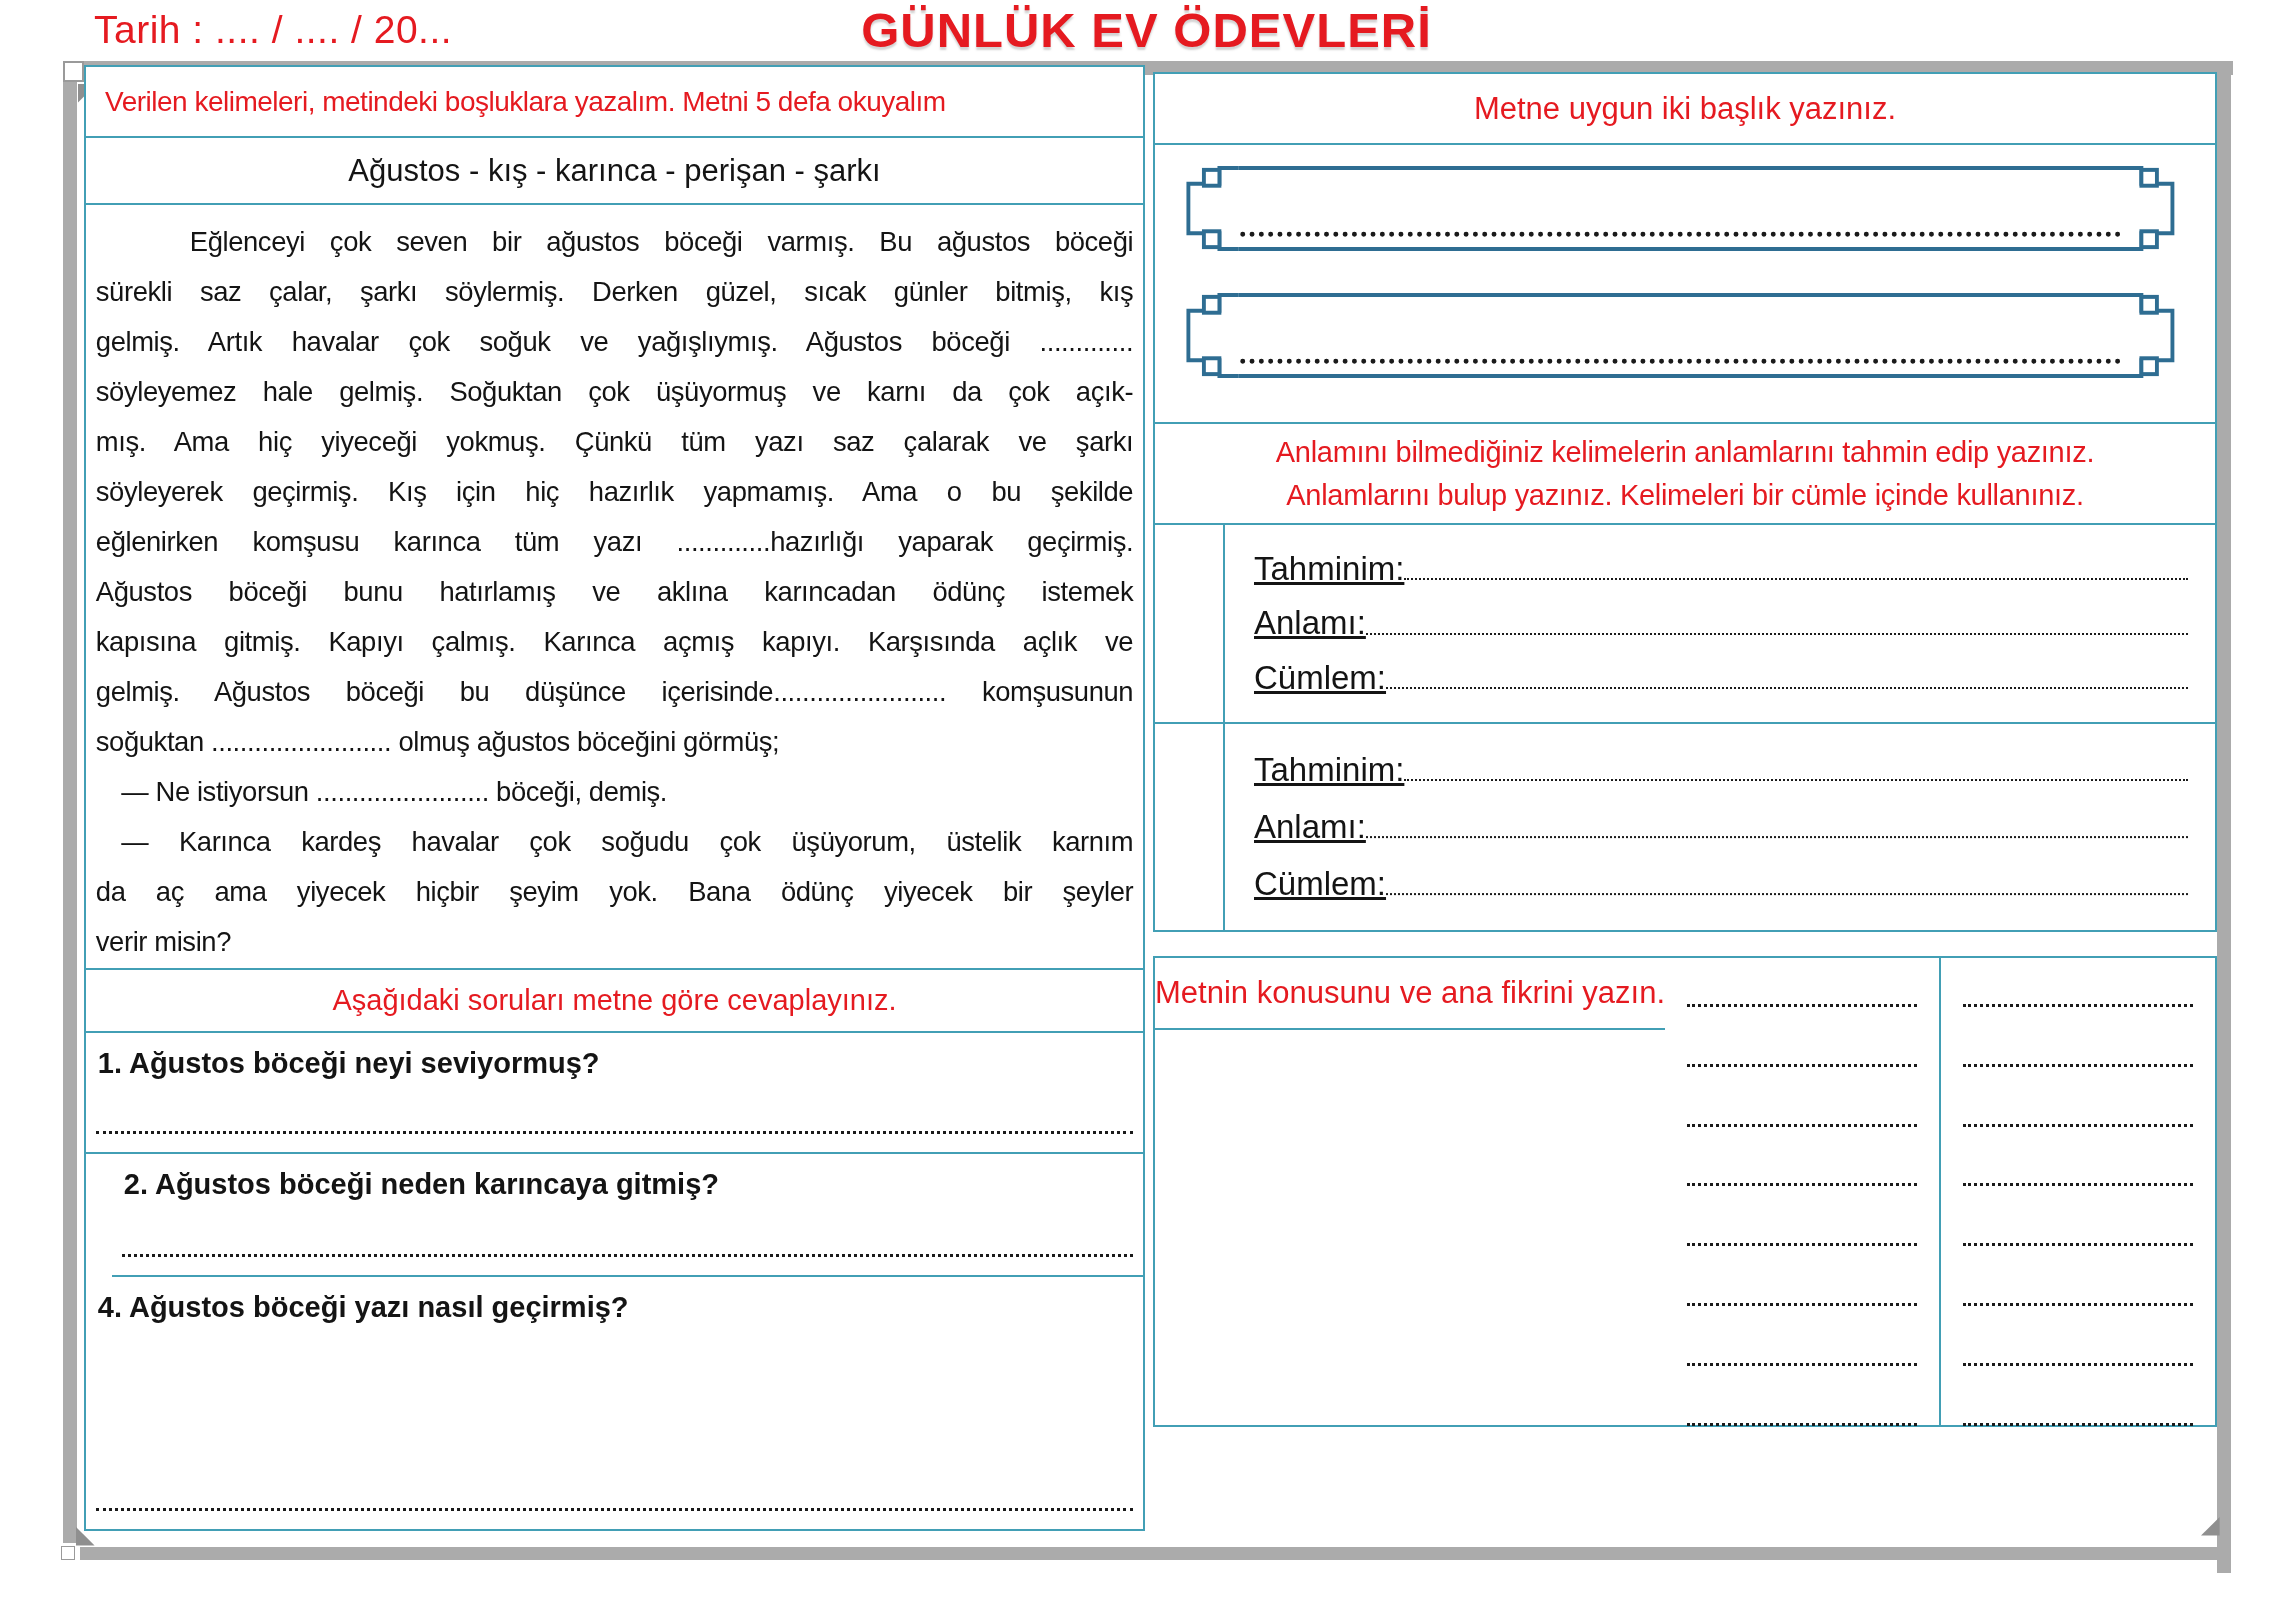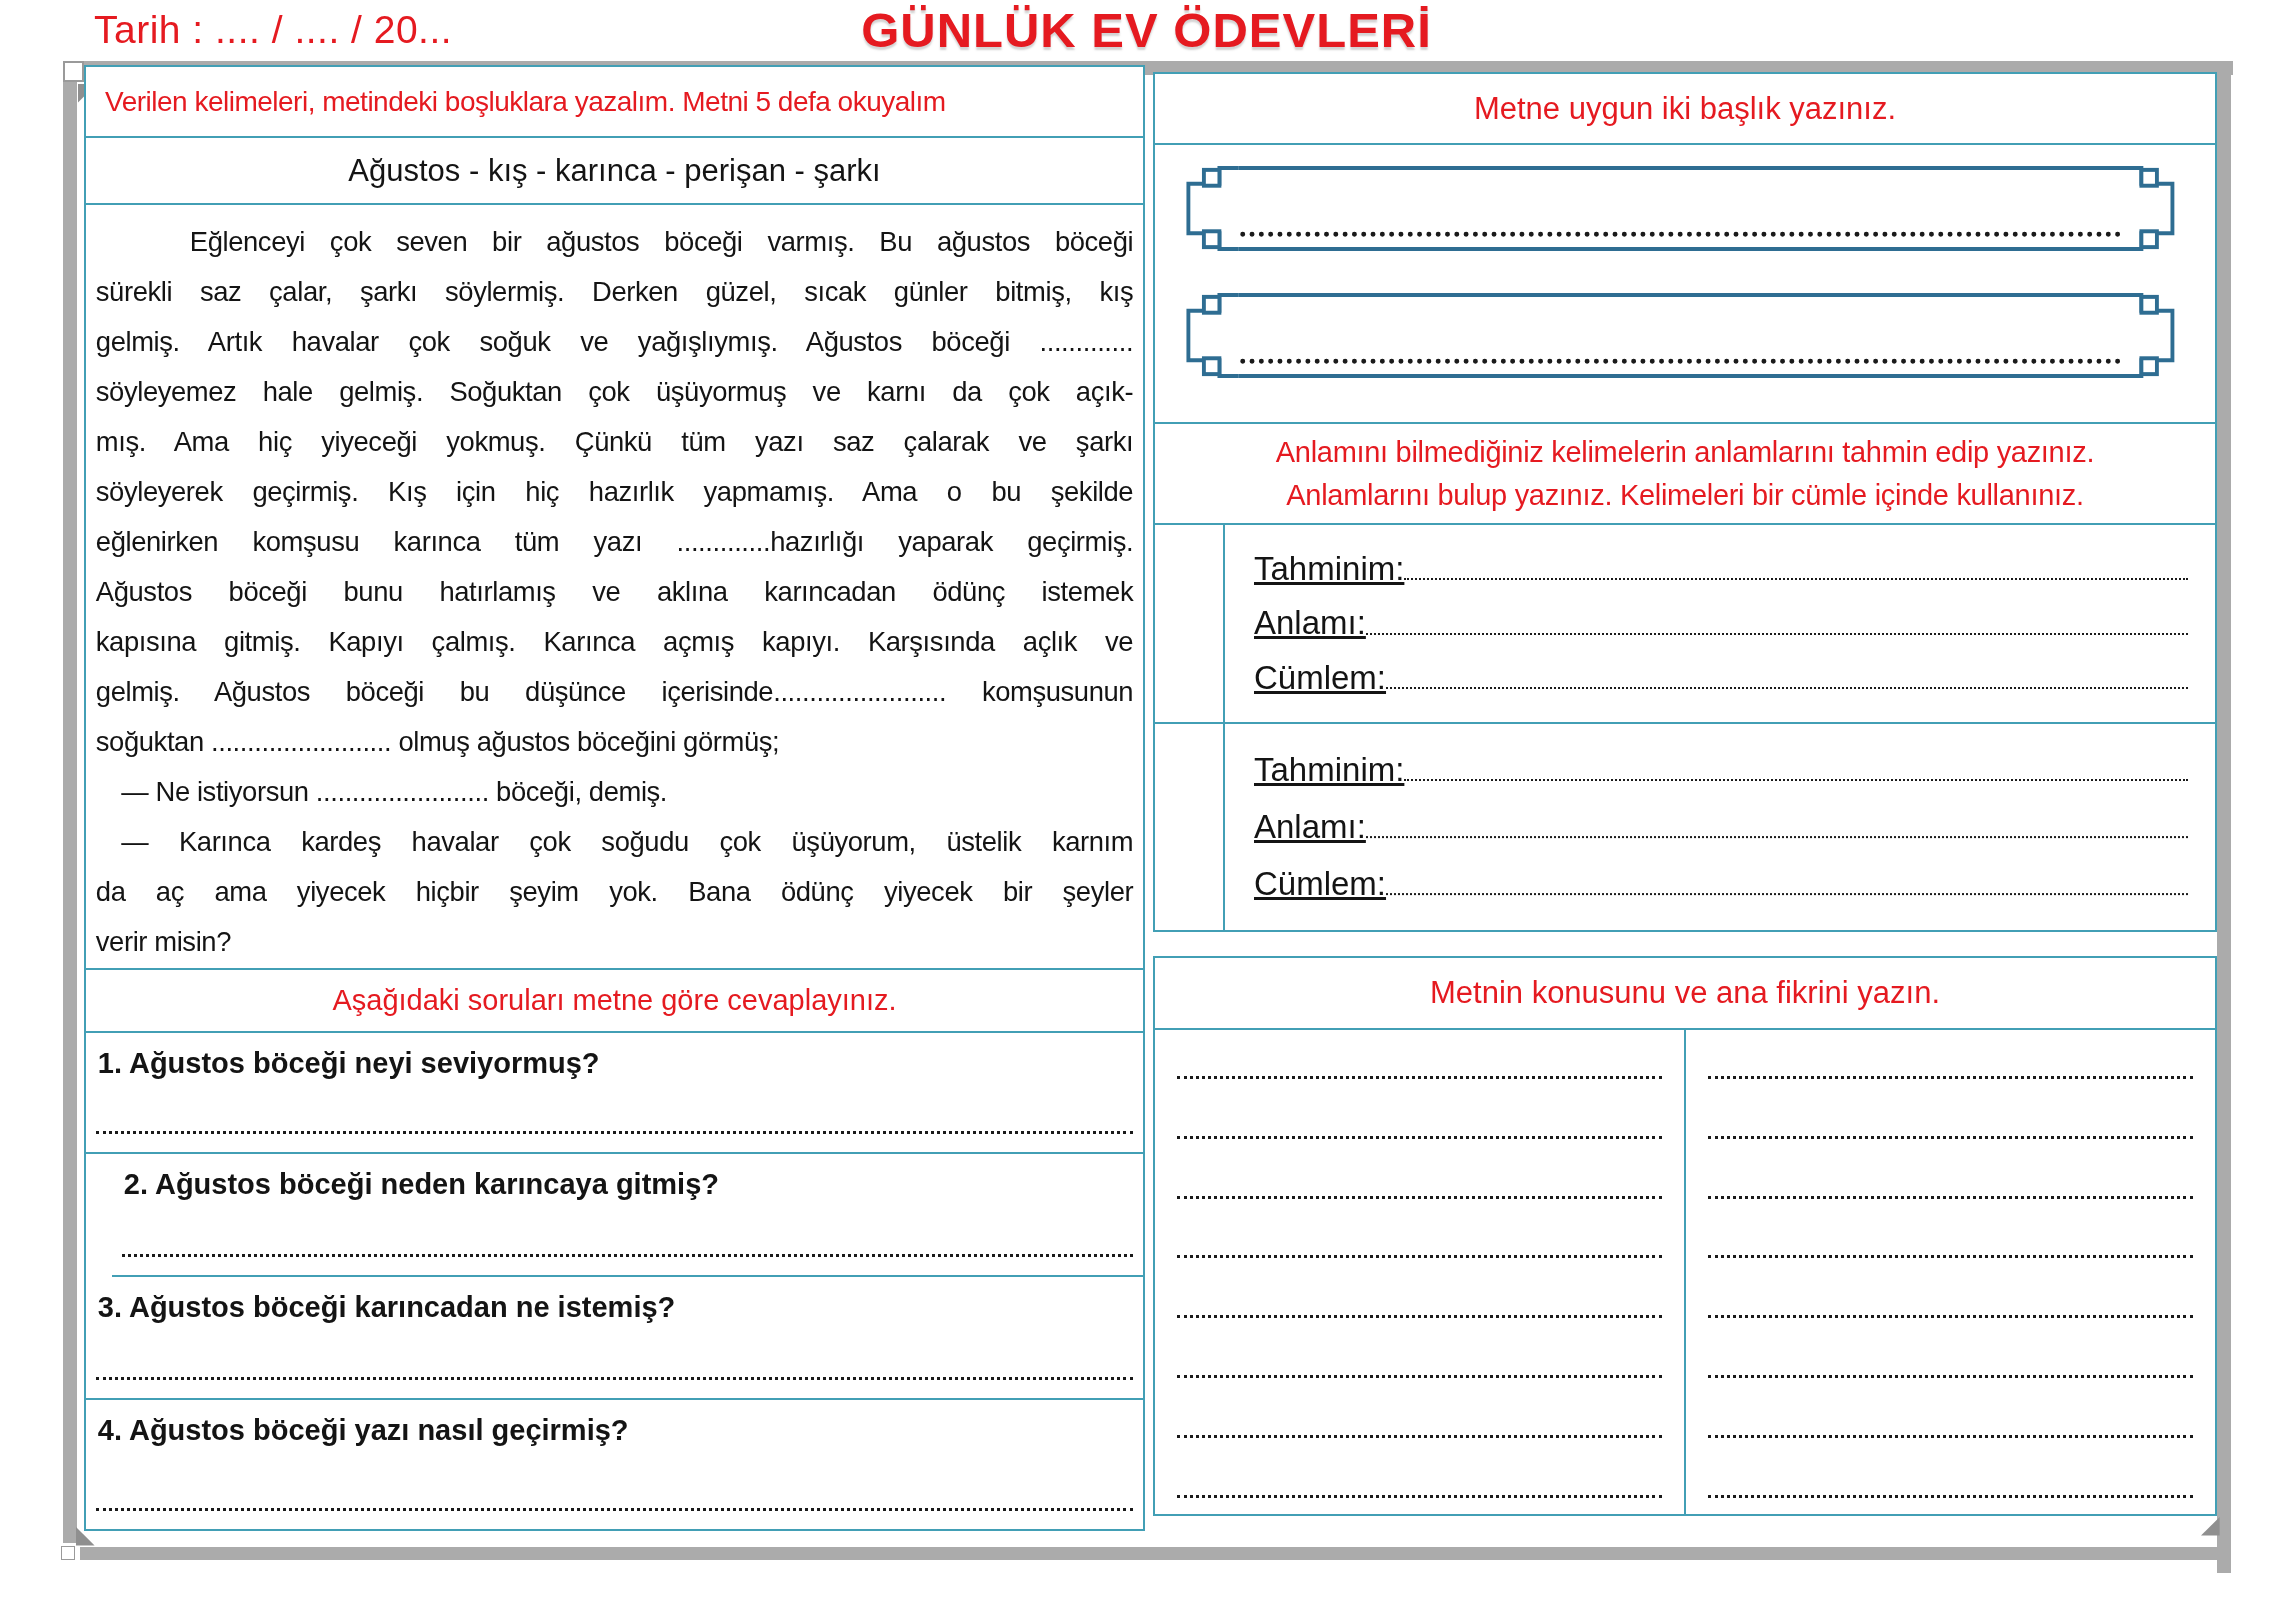--- a/index.html
+++ b/index.html
@@ -43,21 +43,21 @@
   .tri{position:absolute;width:18.6px;height:18.6px;background:#8f8f8f;}
   .tri.tl{left:78px;top:84px;clip-path:polygon(0 0,100% 0,0 100%);}
   .tri.tr{left:2196px;top:78px;clip-path:polygon(0 0,100% 0,100% 100%);}
   .tri.br{left:2201px;top:1517px;clip-path:polygon(100% 0,100% 100%,0 100%);}
   .tri.bl{left:76px;top:1527px;clip-path:polygon(0 0,0 100%,100% 100%);}
 
   
   .wtable{position:absolute;border:2.9px solid var(--teal);background:#fff;}
   .tableL{left:84px;top:65px;width:1061px;height:1466px;display:flex;flex-direction:column;}
   .tableRA{left:1153px;top:65px;width:1064px;height:860px;display:flex;flex-direction:column;margin-top:7px;}
-  .tableRB{left:1153px;top:956px;width:1064px;height:560px;display:flex;flex-direction:column;}
+  .tableRB{left:1153px;top:956px;width:1064px;height:471px;display:flex;flex-direction:row;}
 
   .row{border-bottom:2.9px solid var(--teal);}
   .row:last-child{border-bottom:none;}
 
   
   .rowL1{height:71px;font-size:28px;letter-spacing:-0.5px;color:var(--red);
          display:flex;align-items:center;padding:0 19px;}
   .rowL2{height:67px;font-size:31px;display:flex;align-items:center;justify-content:center;}
   .rowL3{height:765px;padding:11.8px 9.8px 0 9.8px;}
   .pline{
@@ -147,24 +147,20 @@
     <div class="row rowL4">Aşağıdaki soruları metne göre cevaplayınız.</div>
 
     <div class="row qrow q1">
       <div class="qtext">1. Ağustos böceği neyi seviyormuş?</div>
       <div class="qdots"></div>
     </div>
     <div class="row qrow q2">
       <div class="qtext">2. Ağustos böceği neden karıncaya gitmiş?</div>
       <div class="qdots"></div>
     </div>
-    <div class="row qrow q3">
-      <div class="qtext">3. Ağustos böceği karıncadan ne istemiş?</div>
-      <div class="qdots"></div>
-    </div>
     <div class="row qrow q4">
       <div class="qtext">4. Ağustos böceği yazı nasıl geçirmiş?</div>
       <div class="qdots"></div>
     </div>
   </div>
 
   <div class="wtable tableRA">
     <div class="row rowRA1">Metne uygun iki başlık yazınız.</div>
 
     <div class="row rowRA2">

